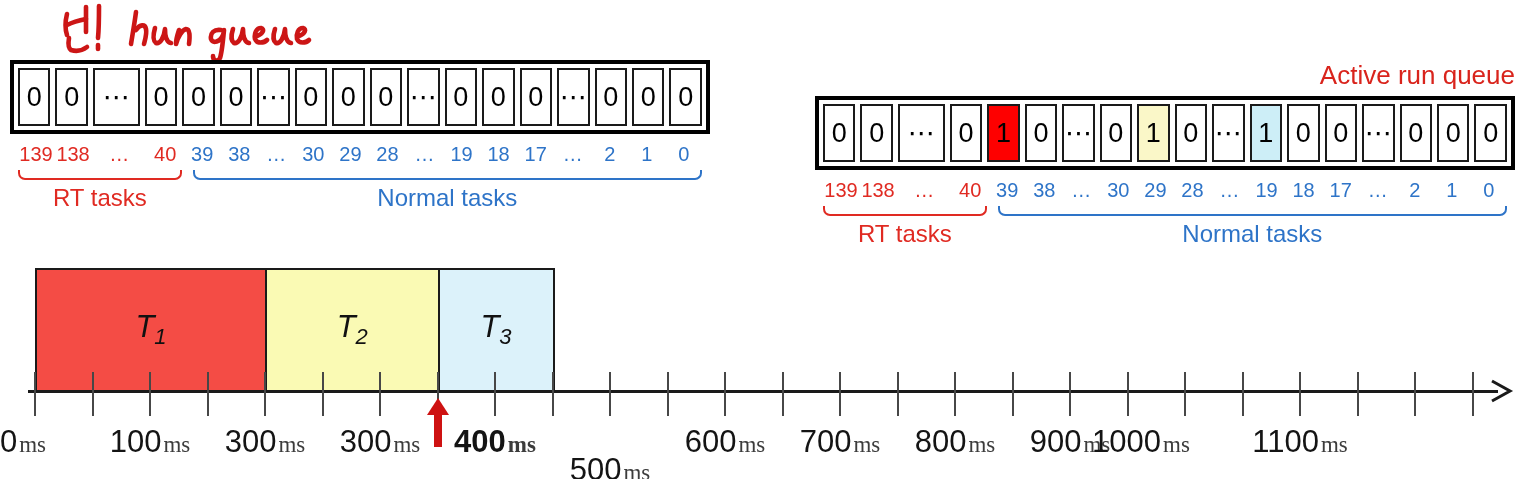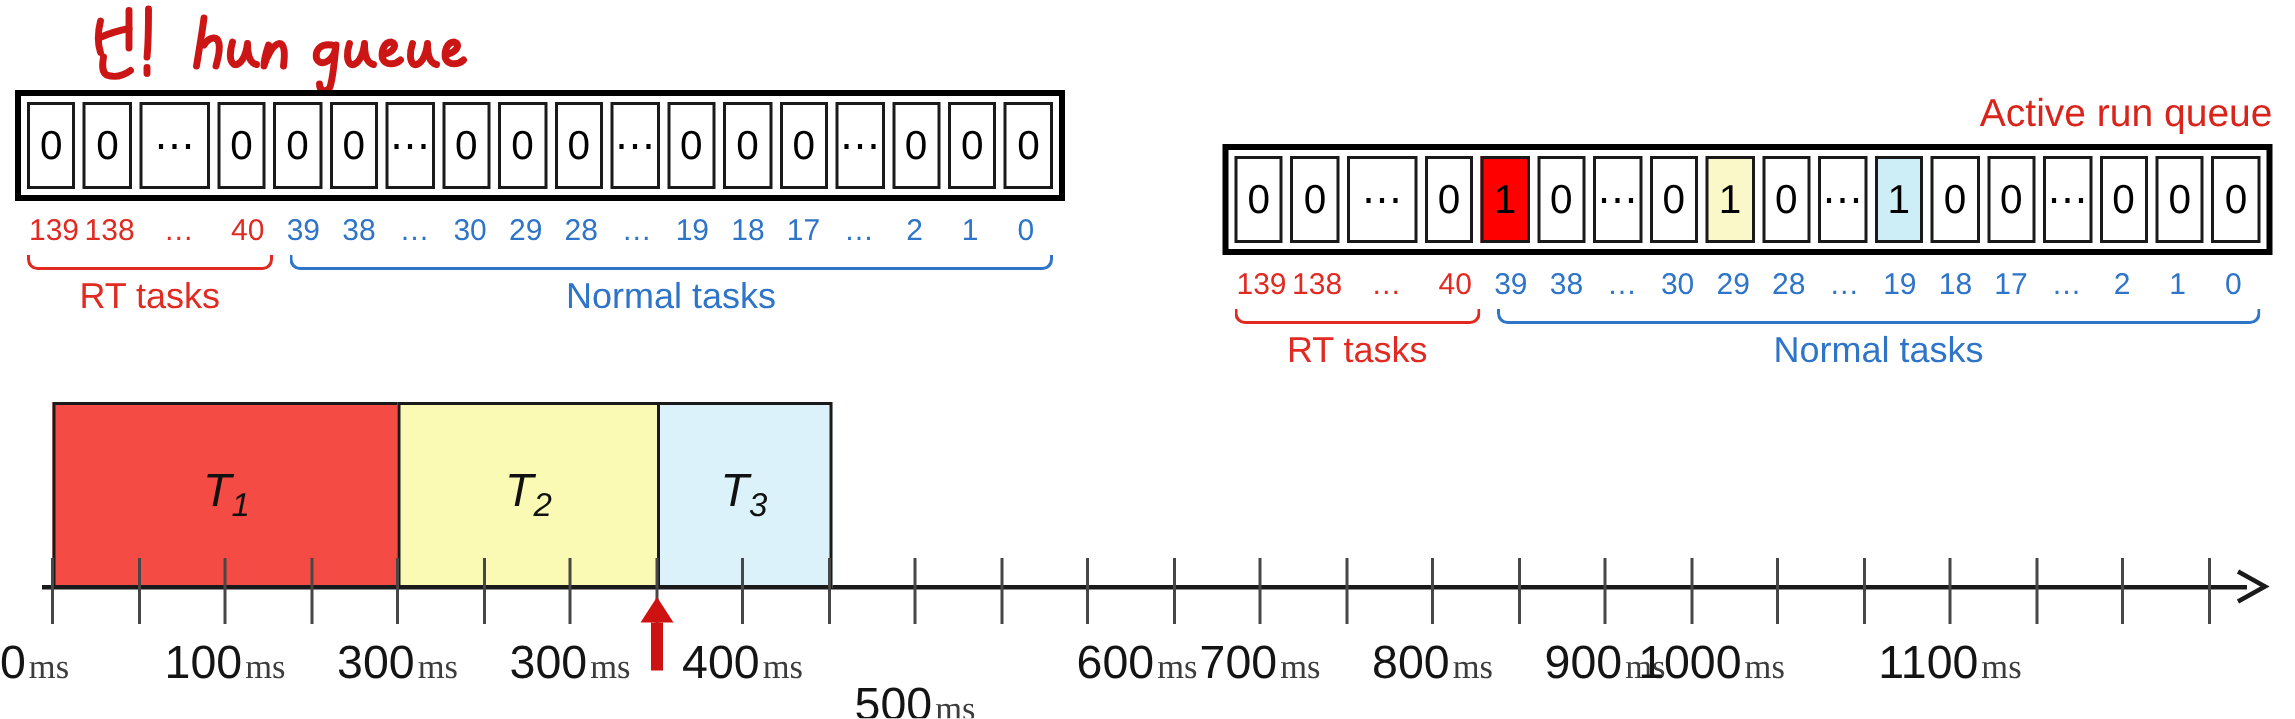--- a/index.html
+++ b/index.html
@@ -217,23 +217,23 @@
         <div class="tick" style="left: 1299px;"></div>
         <div class="tick" style="left: 1356.5px;"></div>
         <div class="tick" style="left: 1414px;"></div>
         <div class="tick" style="left: 1471.5px;"></div>
       </div>
     <div id="tl-labels">
         <span class="axis-label" style="left: 23px;"><span class="num">0</span><span class="unit">ms</span></span>
         <span class="axis-label" style="left: 150px;"><span class="num">100</span><span class="unit">ms</span></span>
         <span class="axis-label" style="left: 265px;"><span class="num">300</span><span class="unit">ms</span></span>
         <span class="axis-label" style="left: 380px; text-align: right;"><span class="num">300</span><span class="unit">ms</span></span>
-        <span class="axis-label" style="left: 495px;"><span class="num">400</span><span class="unit">ms</span></span>
+        <span class="axis-label" style="left: 495px; font-weight: bold;"><span class="num">400</span><span class="unit">ms</span></span>
         <span class="axis-label" style="left: 610px; margin-top: 28px;"><span class="num">500</span><span class="unit">ms</span></span>
-        <span class="axis-label" style="left: 725px; margin-left: 33px;"><span class="num">600</span><span class="unit">ms</span></span>
+        <span class="axis-label" style="left: 725px;"><span class="num">600</span><span class="unit">ms</span></span>
         <span class="axis-label" style="left: 840px;"><span class="num">700</span><span class="unit">ms</span></span>
         <span class="axis-label" style="left: 955px;"><span class="num">800</span><span class="unit">ms</span></span>
         <span class="axis-label" style="left: 1070px;"><span class="num">900</span><span class="unit">ms</span></span>
         <span class="axis-label" style="left: 1141px;"><span class="num">1000</span><span class="unit">ms</span></span>
         <span class="axis-label" style="left: 1300px;"><span class="num">1100</span><span class="unit">ms</span></span>
       </div>
     <div class="cursor" id="tl-cursor" style="left: 426.5px;">
       <div class="cursor-head" style="border-bottom-color: rgb(206, 18, 18);"></div>
       <div class="cursor-stem" style="background: rgb(206, 18, 18);"></div>
     </div>

